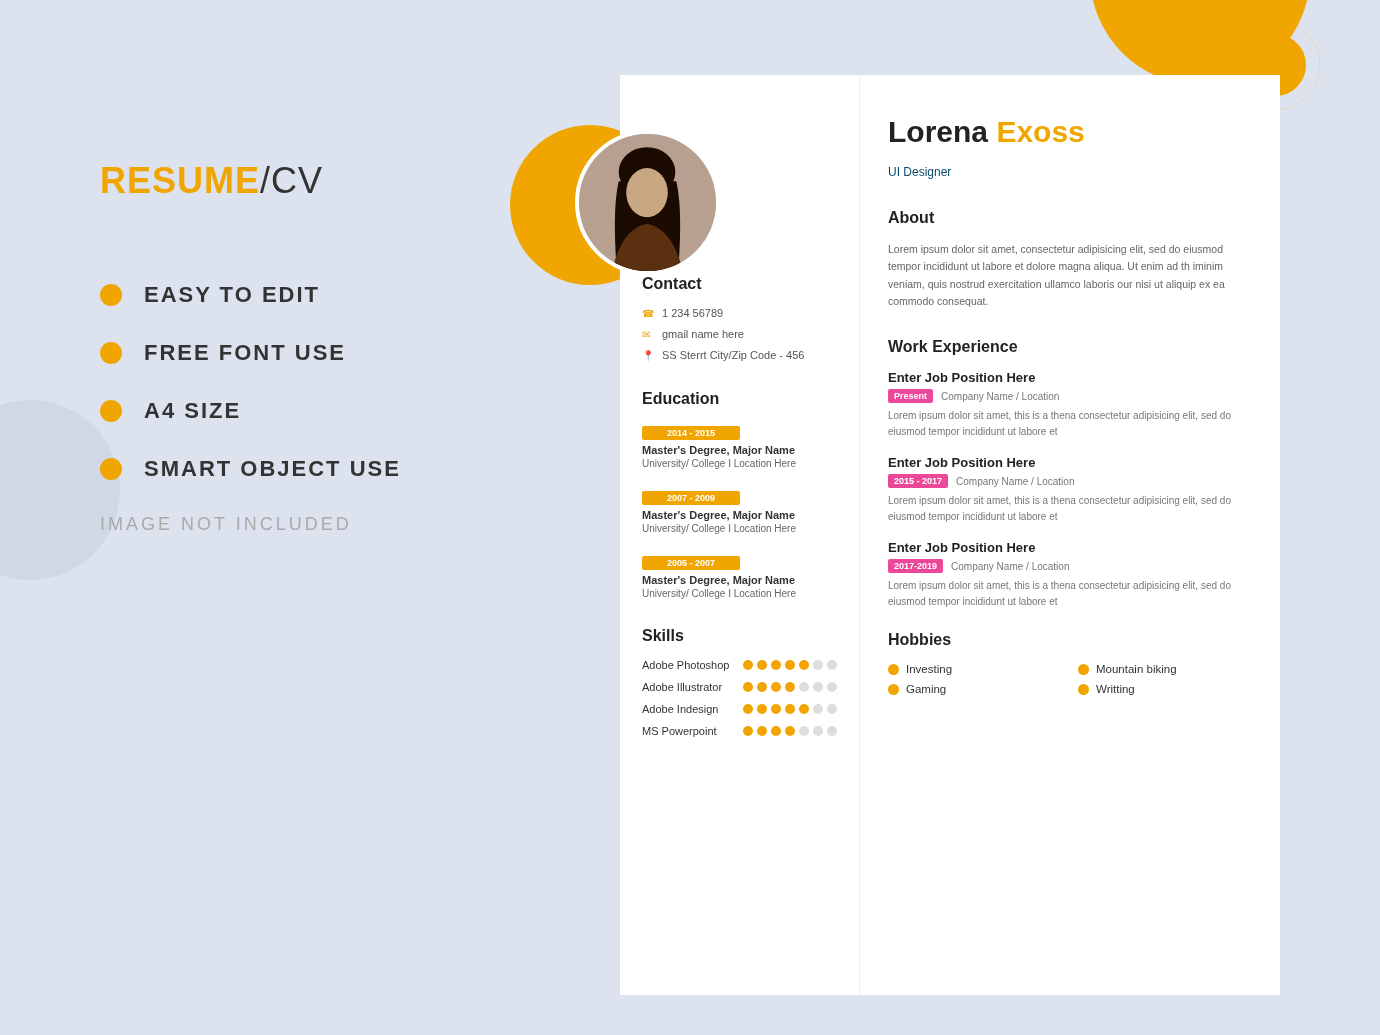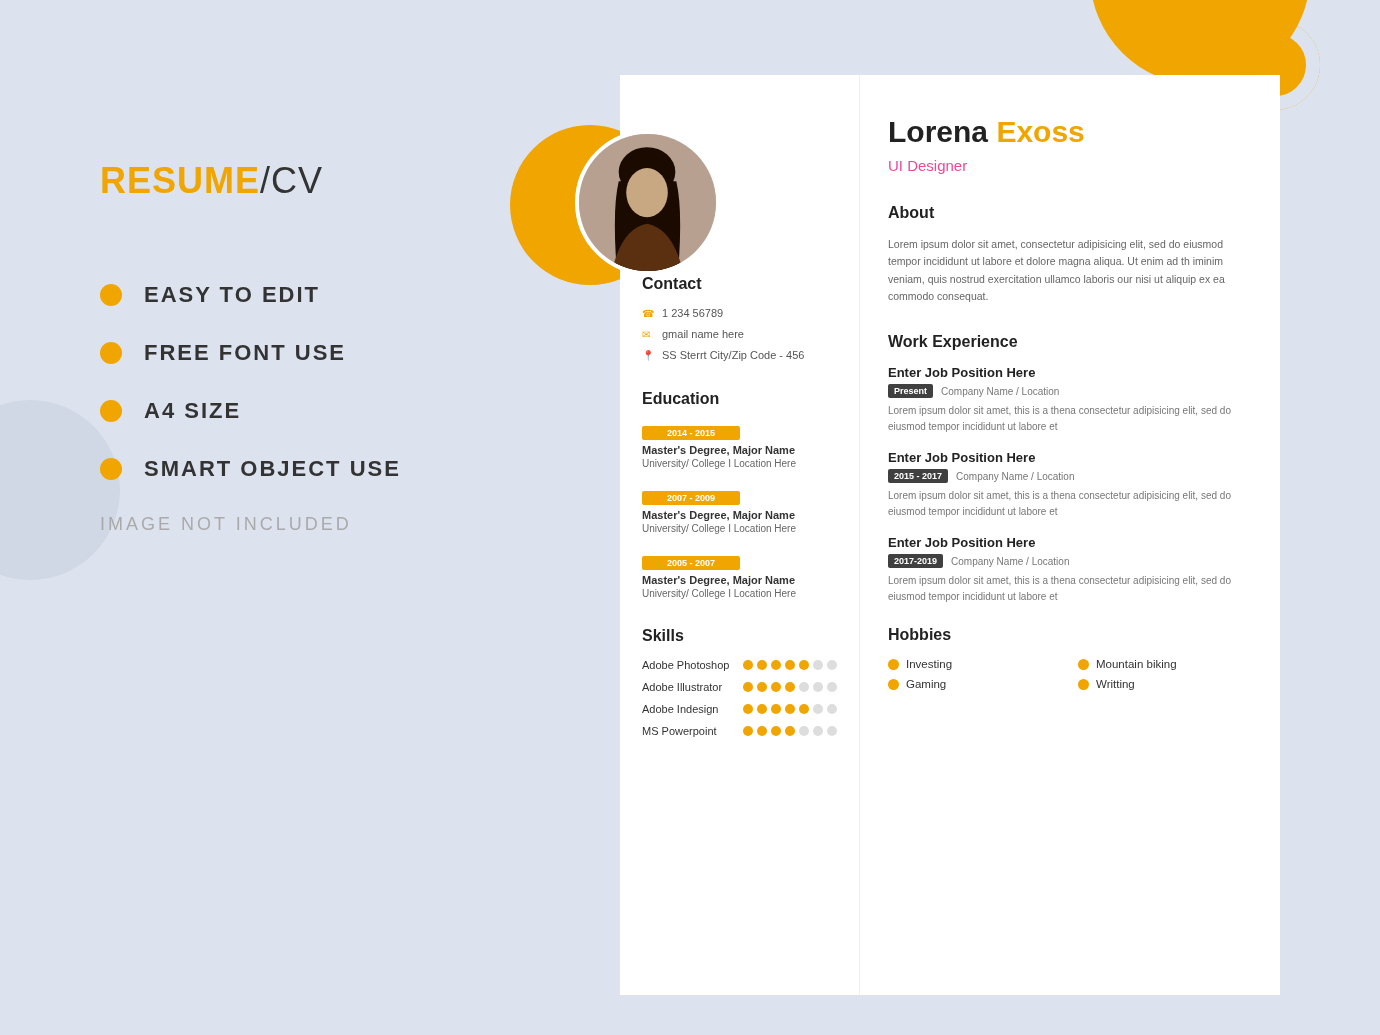--- a/index.html
+++ b/index.html
@@ -200,23 +200,23 @@
     }
     .person-name {
       font-size: 30px;
       font-weight: 900;
       color: #222;
     }
     .person-name .last-name {
       color: #f0a500;
     }
     .person-title {
-      font-size: 15px;
-      color: #ec4899;
-      margin-top: 8px;
+      font-size: 12px;
+      color: #0c4a6e;
+      margin-top: 16px;
       font-weight: 400;
     }
 
     
     .section-header {
       font-size: 16px;
       font-weight: 700;
       color: #222;
       margin-bottom: 14px;
       margin-top: 0;
@@ -310,21 +310,21 @@
       margin-bottom: 4px;
     }
     .job-meta {
       display: flex;
       align-items: center;
       gap: 8px;
       margin-bottom: 5px;
     }
     .job-badge {
       display: inline-block;
-      background: #404040;
+      background: #ec4899;
       color: #fff;
       font-size: 9px;
       padding: 2px 6px;
       border-radius: 2px;
       font-weight: 600;
     }
     .job-company {
       font-size: 10px;
       color: #777;
     }

